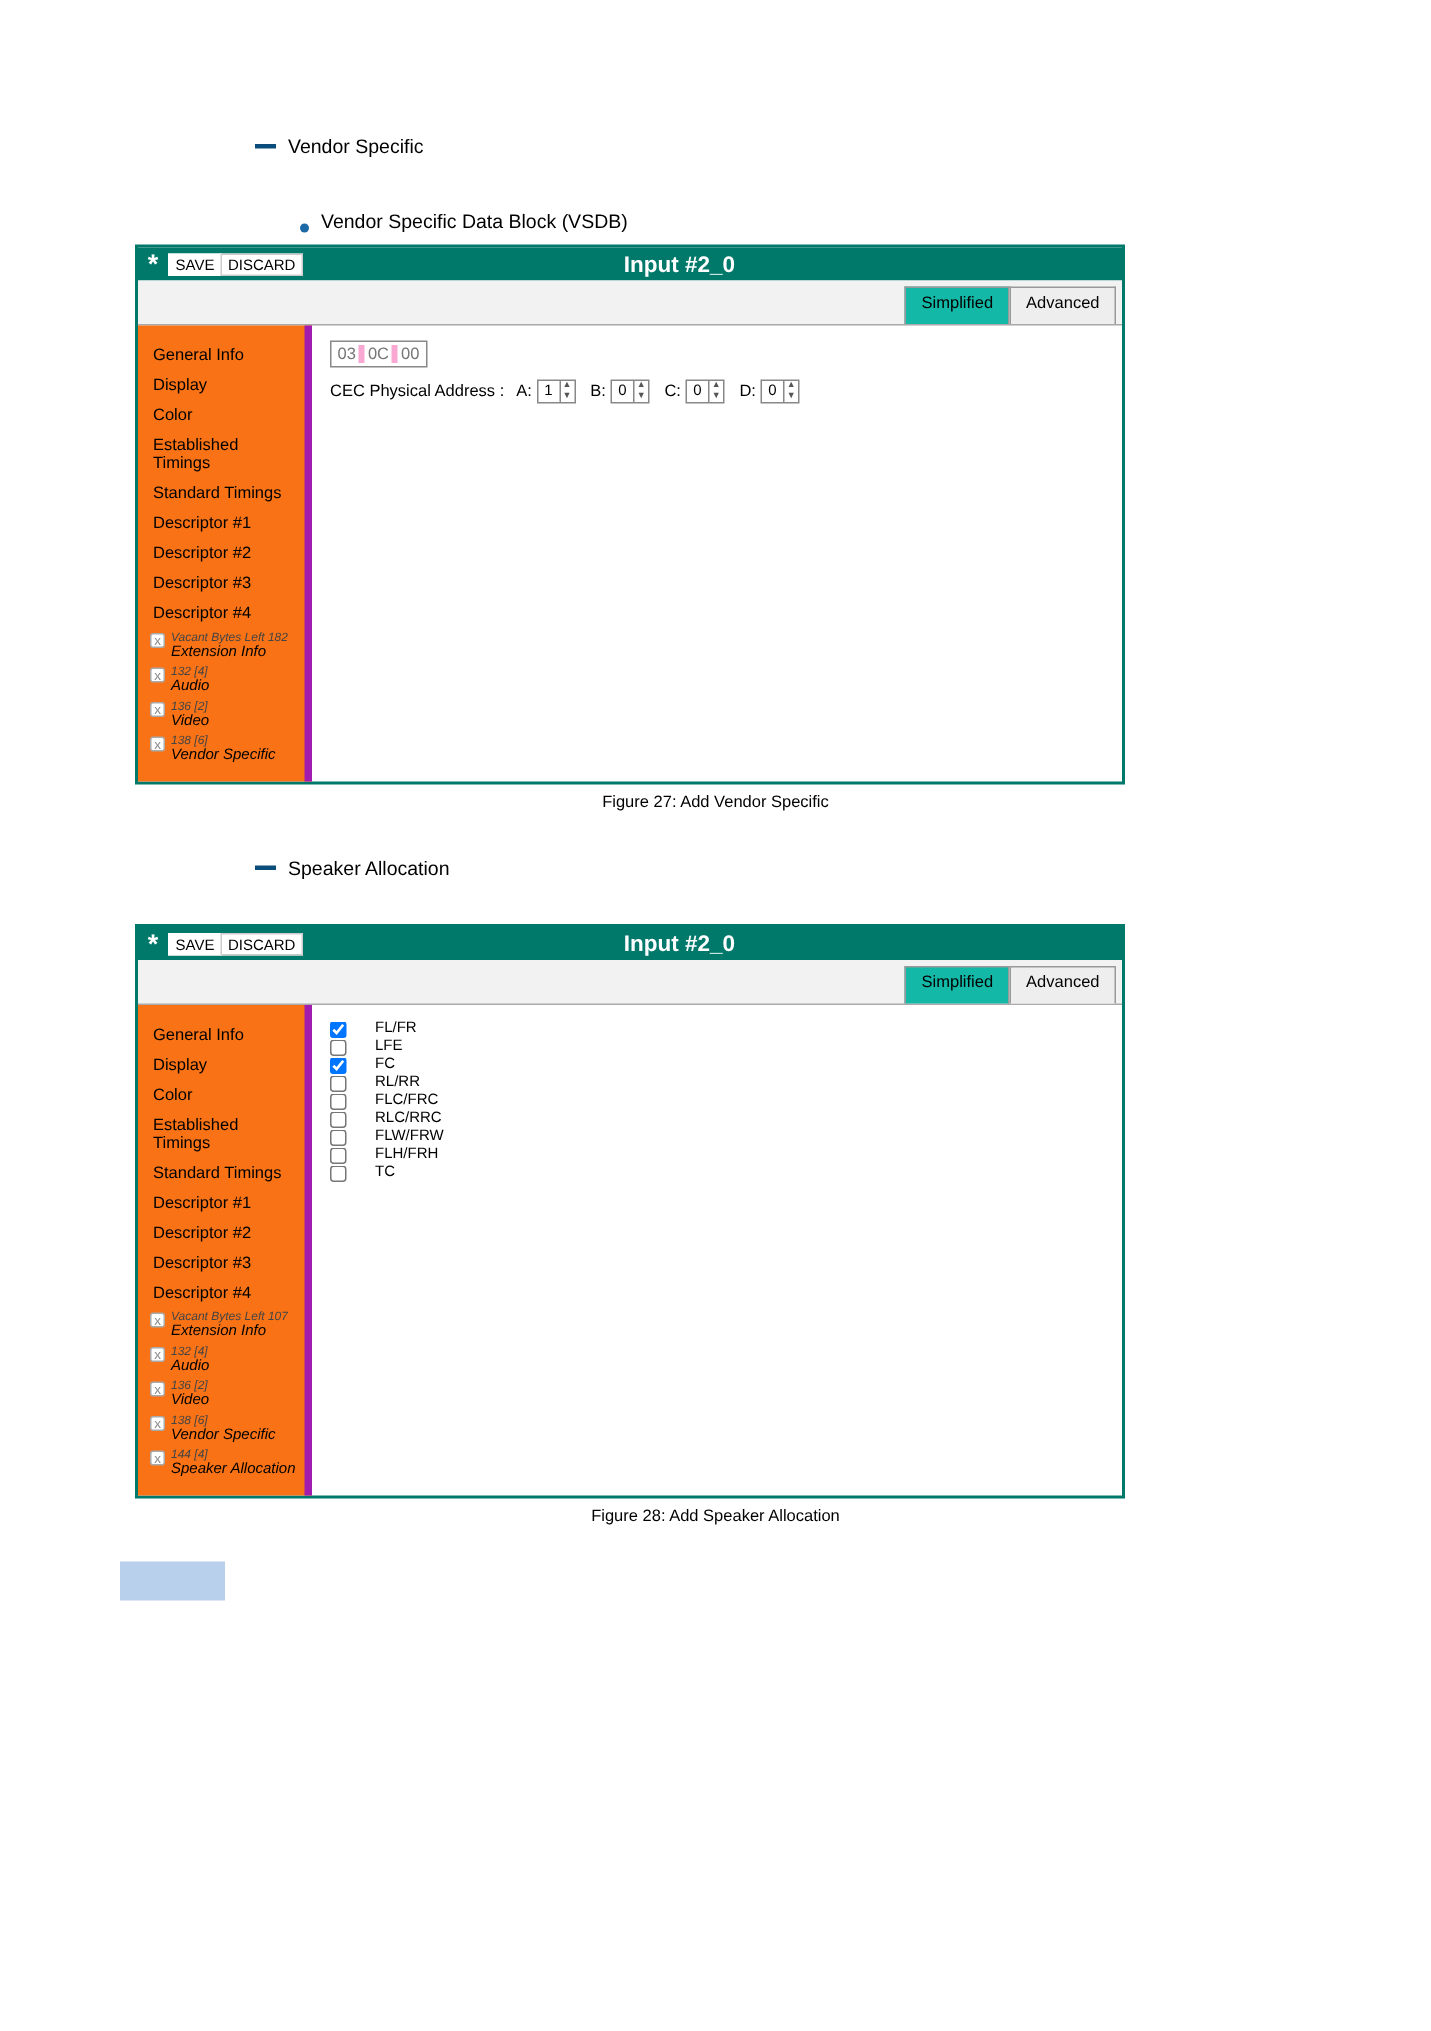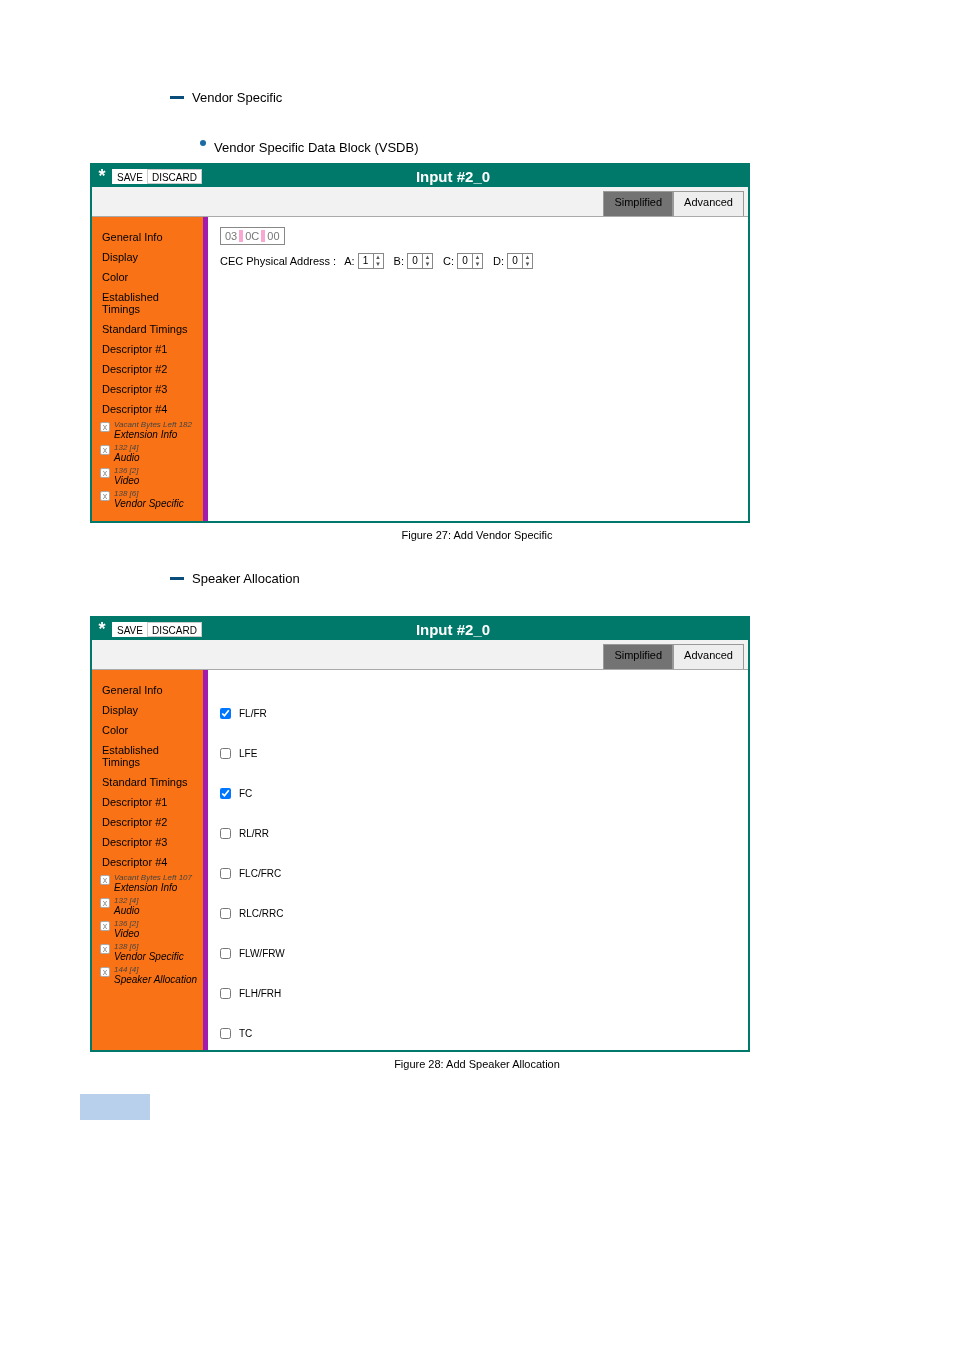--- a/index.html
+++ b/index.html
@@ -1,48 +1,48 @@
 <!DOCTYPE html>
 <html><head>
   <meta charset="utf-8">
   <style>
     * { box-sizing: border-box; margin: 0; padding: 0; }
     body { font-family: Arial, sans-serif; font-size: 13px; background: #fff; width: 954px; color: #000; }
     .page { padding: 60px 80px; }
     .heading-row { display: flex; align-items: center; margin: 30px 0 10px 90px; }
     .heading-row .dash { width: 14px; height: 3px; background: #0a4d7a; margin-right: 8px; margin-left:0; }
-    .bullet-row { display: flex; align-items: flex-start; margin: 35px 0 8px 120px; }
+    .bullet-row { display: flex; align-items: flex-end; margin: 35px 0 8px 120px; }
     .bullet-row .bullet { width: 6px; height: 6px; border-radius: 50%; background: #1b6aa5; margin-right: 8px; }
     .app-window { border: 2px solid #00796b; margin: 4px 0 6px 0; width: 660px; margin-left: 10px; background:#fff; }
     .title-bar { background: #00796b; color: #fff; display: flex; align-items: center; height: 22px; }
     .title-bar .icon-asterisk { width: 20px; height: 20px; display: flex; align-items: center; justify-content: center; font-size: 18px; font-weight: bold; color:#fff; }
     .title-bar .btn { background: #ffffff; color: #000; font-size: 10px; padding: 0 4px; height: 15px; line-height: 15px; border: 1px solid #ccc; cursor: pointer; }
     .title-bar .btn + .btn { margin-left: -1px; }
     .save-active { border:1.5px solid #fff !important; background:#fff; font-weight: normal;}
     .title-text { flex: 1; text-align: center; font-weight: bold; font-size: 15px; color:#fff;padding-left:26px; }
     .tabs-row { display: flex; justify-content: flex-end; border-bottom: 1px solid #aaa; padding: 4px 4px 0 4px; background: #f2f2f2; height: 30px;}
     .tab { border: 1px solid #999; border-bottom: none; background: #eee; font-size: 11px; padding: 4px 10px; cursor: pointer; }
-    .tab.active { background: #737373; }
+    .tab.active { background: #14b8a6; }
     .tab + .tab { margin-left: 0px; }
     .app-body { display: flex; min-height: 250px; }
     .sidebar { width: 116px; background: #f97316; border-right: 5px solid #a21caf; padding: 10px 4px 10px 6px; font-size: 11px; }
     .side-item { padding: 4px 4px; cursor: pointer; }
     .side-item-ext { display: flex; align-items: flex-start; gap: 4px; padding: 2px 2px; cursor: pointer; font-style: italic; font-size: 10px; }
     .side-item-ext .x { width:10px; height:10px; border:1px solid #aaa; border-radius:2px; font-size:9px; line-height:9px; text-align:center; color:#888; background:#fff; font-style: normal; flex-shrink:0; margin-top:1px;}
     .side-item-ext .txt small { display:block; font-size: 8px; font-style: italic; color:#444; line-height:1; }
     .content-pane { flex:1; padding: 10px 12px; font-size: 11px; }
     .hex-box { display:inline-block; border:1px solid #888; padding: 2px 2px; margin-bottom: 8px; color:#777; }
     .hex-box span{ padding:0 2px; border-right:4px solid #f9a8d4; }
     .hex-box span:last-child{border-right:none;}
     .cec-row{ display:flex; gap:8px; align-items:center; }
     .spinner{ display:inline-flex; border:1px solid #888; height:16px; }
     .spinner .val{ width:14px; text-align:center; font-size:10px; line-height:14px; }
     .spinner .arrows{ width:10px; display:flex; flex-direction:column; border-left:1px solid #888;}
     .spinner .arrows div{ flex:1; font-size:6px; line-height:7px; text-align:center; color:#555; cursor:pointer;}
-    .chk-list label{ display:flex; gap:8px; font-size:10px; padding:0; line-height:1.2;margin-top:28px; }
+    .chk-list label{ display:flex; align-items:center; gap:19px; font-size:10px; padding:0; line-height:1.2; }
     .chk-list input[type=checkbox]{ width:11px; height:11px; margin:0; }
     .footer{ height:50px; display:flex; align-items:flex-end; padding: 10px 0 0 0; gap:20px; }
     .footer .page-num{ width:70px; height:26px; background:#b8d0eb;}
   </style>
 </head>
 <body>
 
 <div class="page">
 
   <div class="heading-row">

